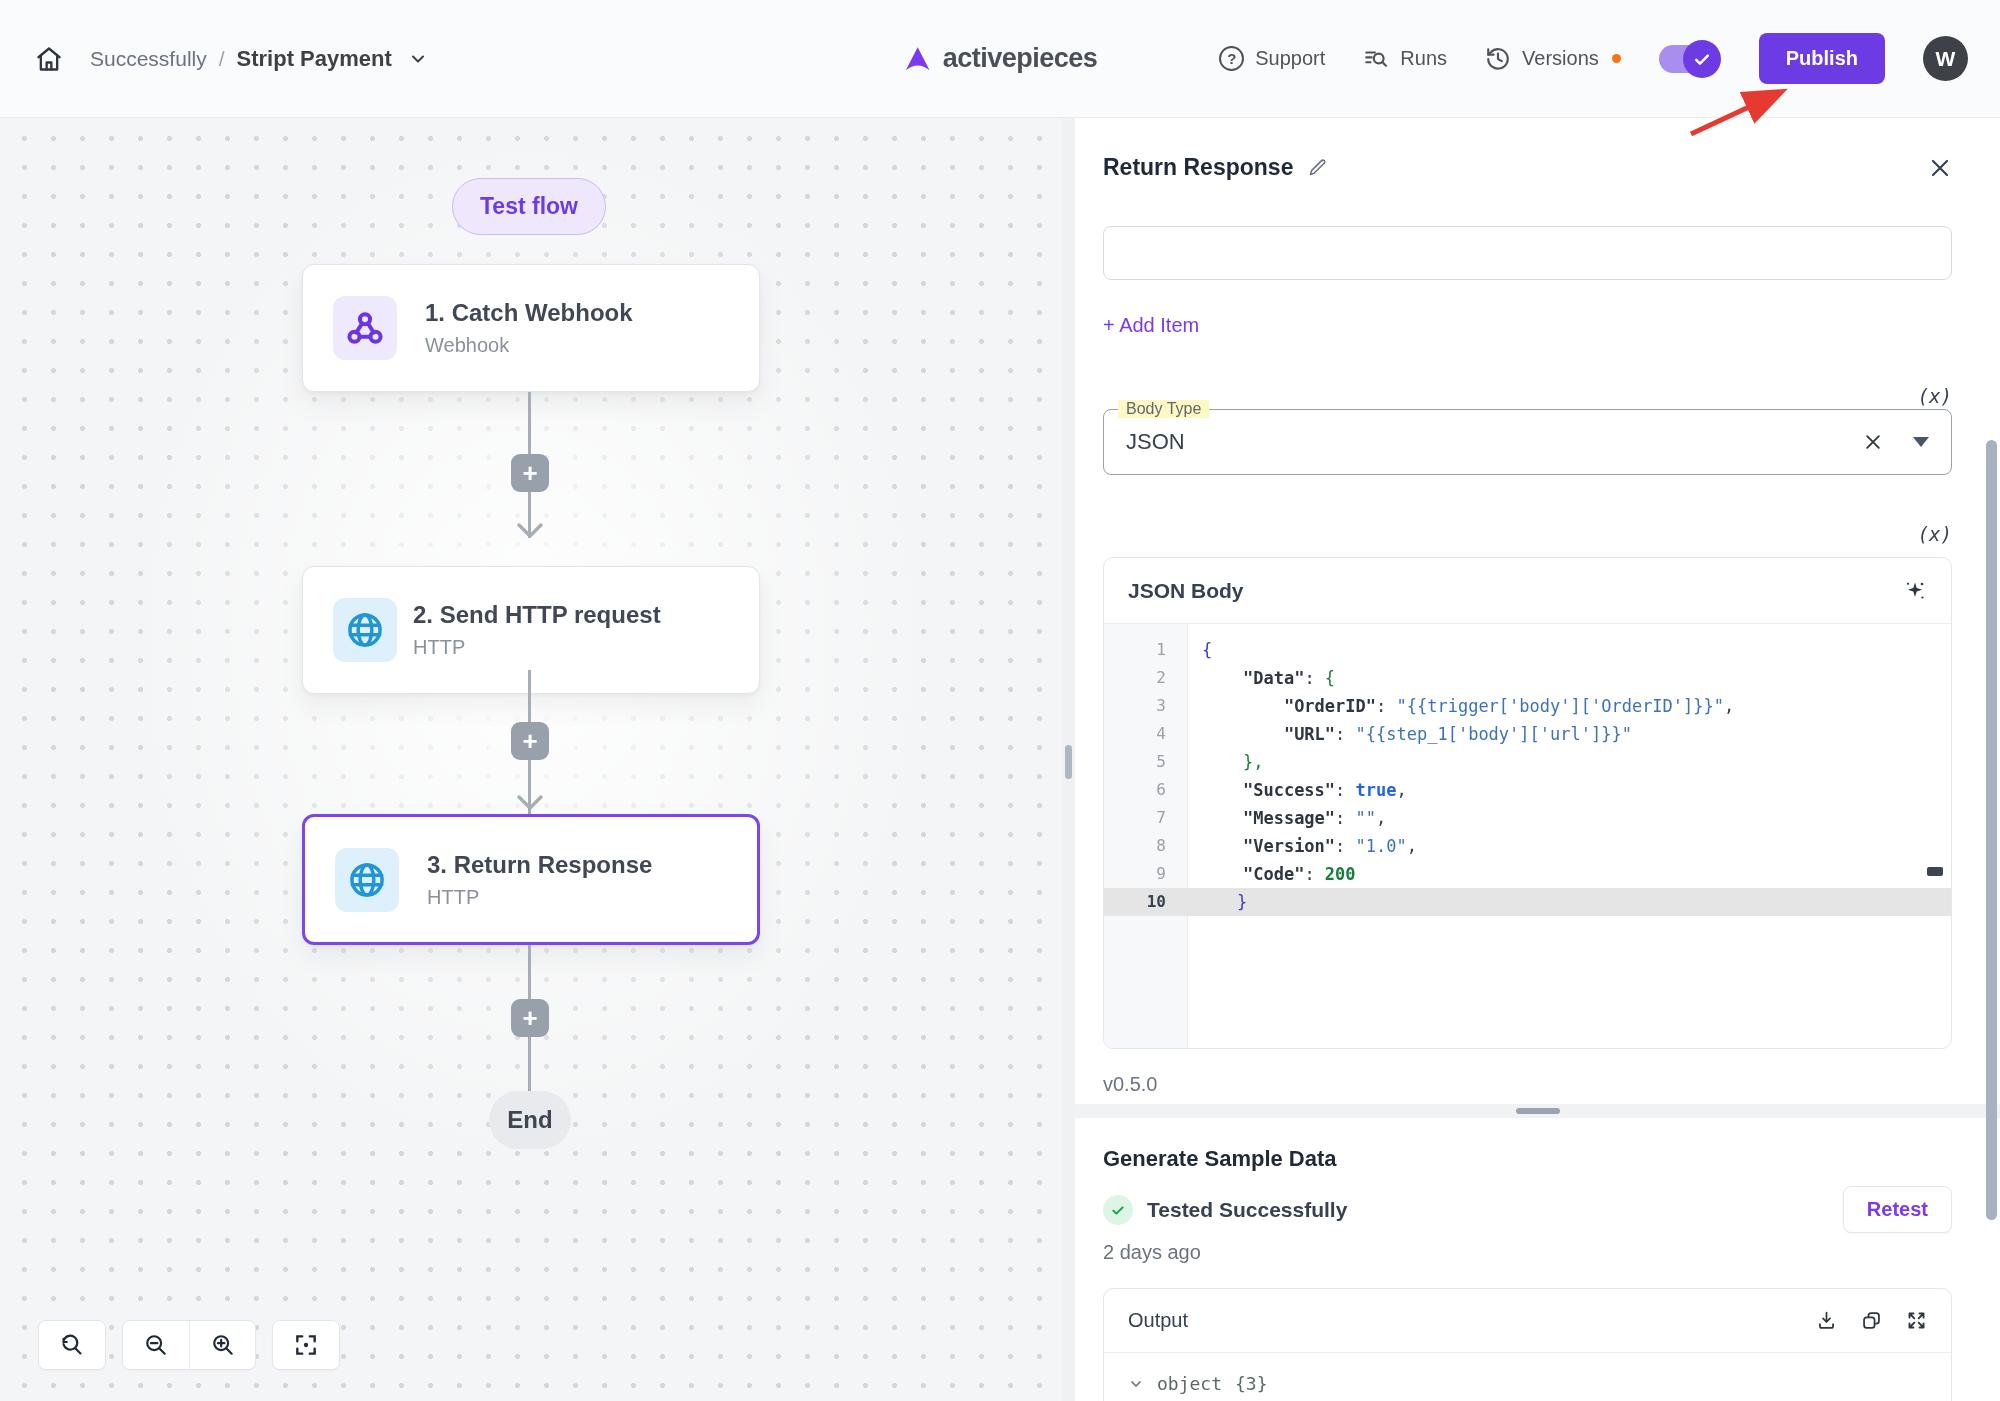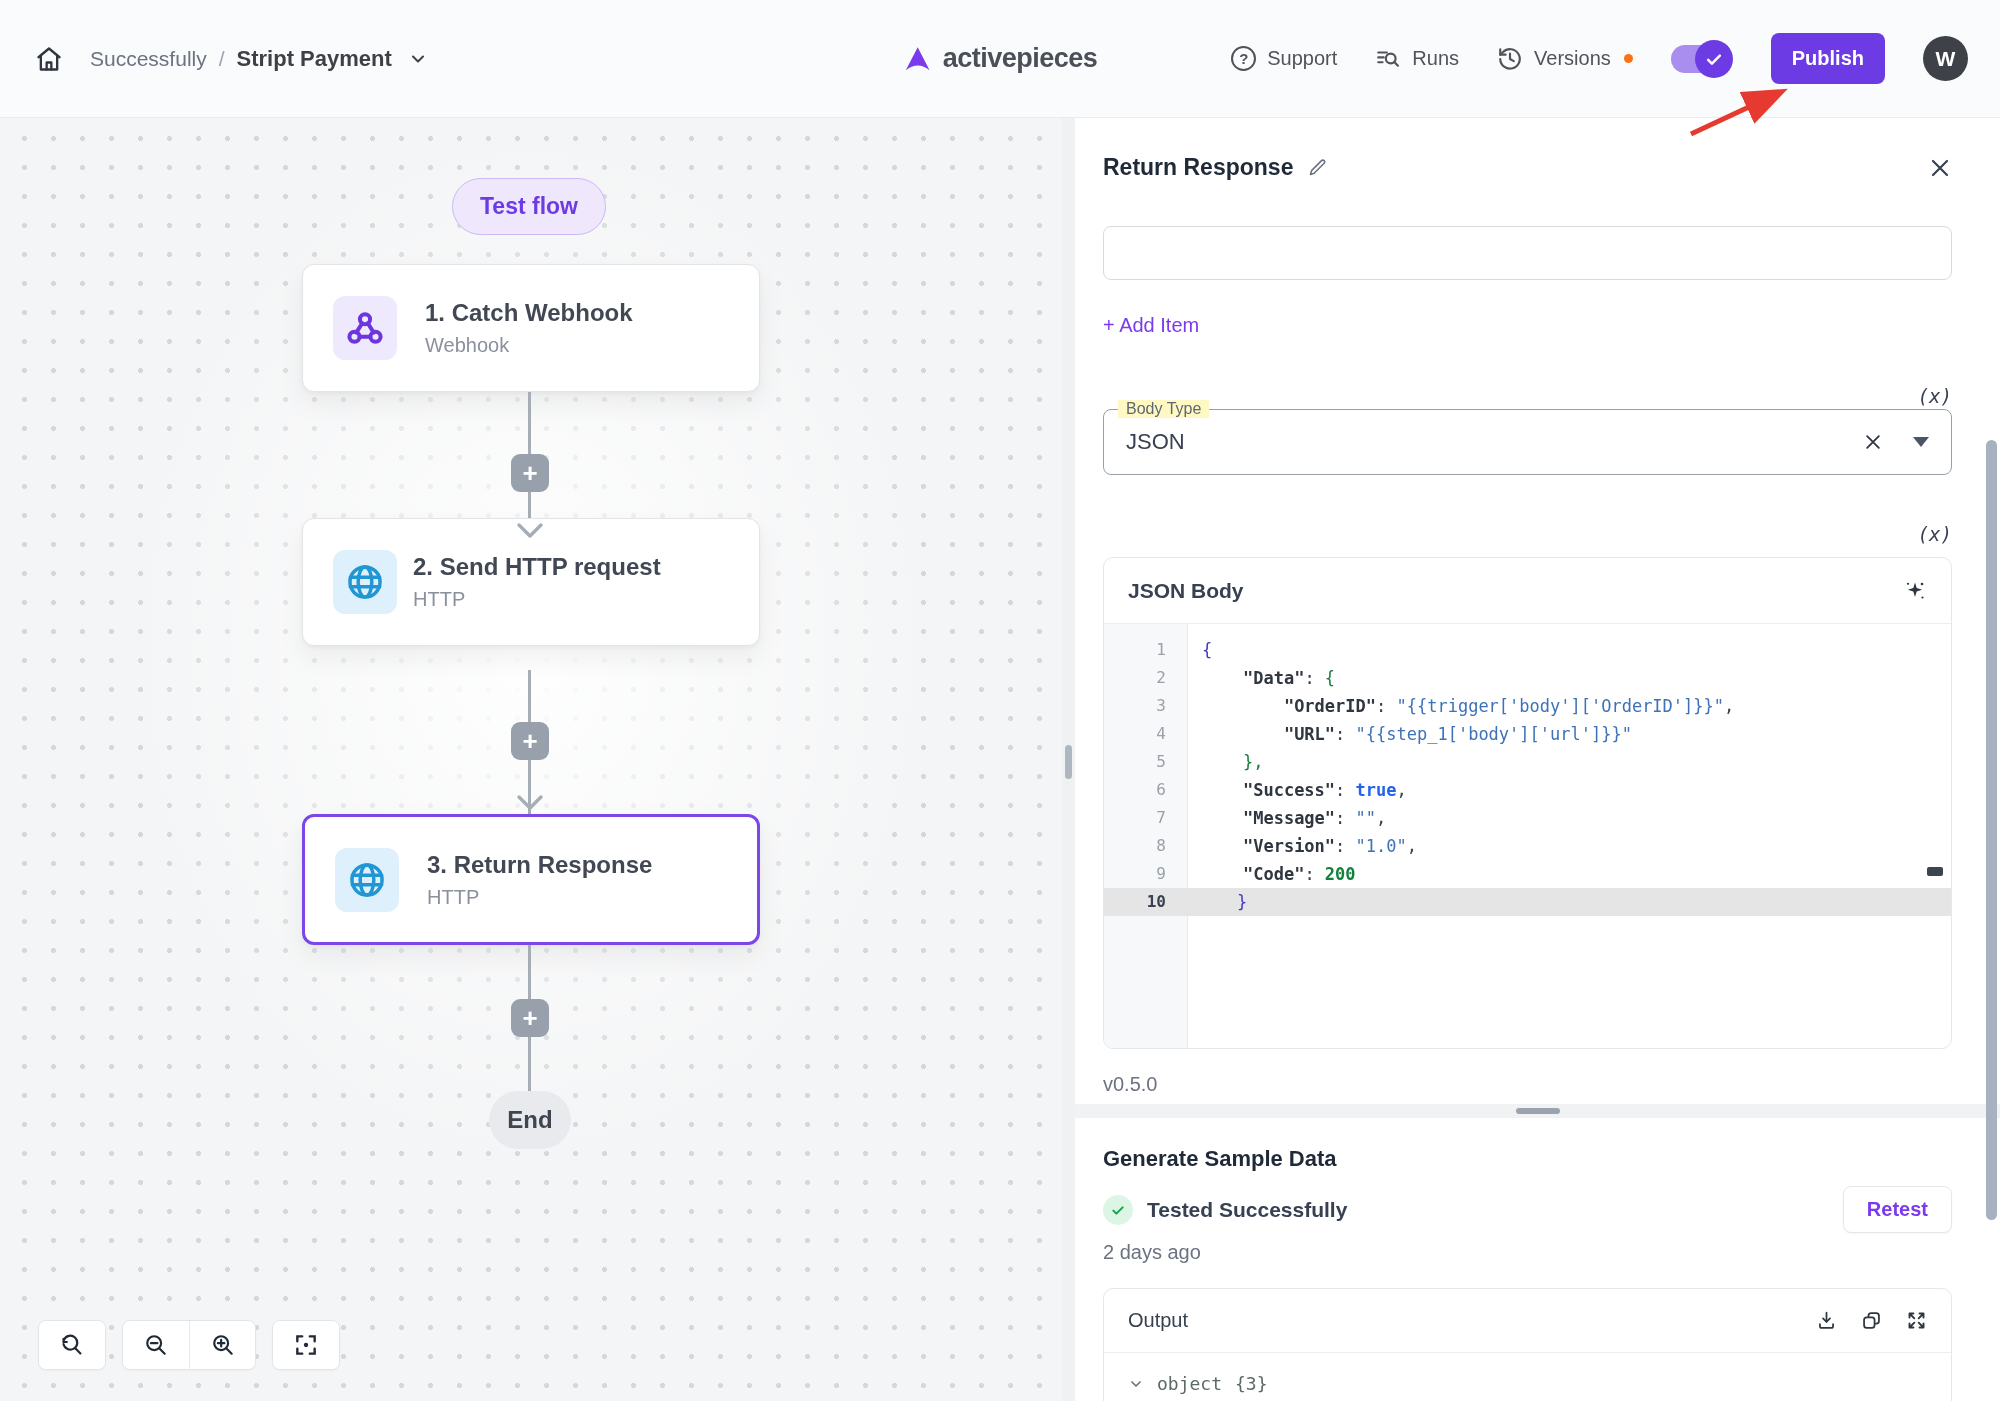--- a/index.html
+++ b/index.html
@@ -18,21 +18,21 @@
   .nav-center { position:absolute; left:50%; transform:translateX(-50%); display:flex; align-items:center; gap:10px; }
   .logo-text { font-size:27px; font-weight:700; color:#4b4f57; letter-spacing:-0.5px; }
   .nav-right { margin-left:auto; display:flex; align-items:center; gap:38px; }
   .nav-item { display:flex; align-items:center; gap:11px; font-size:20px; color:#52525b; cursor:pointer; }
   .q-icon { width:25px; height:25px; border:2px solid #52525b; border-radius:50%; font-size:15px; font-weight:700;
             display:flex; align-items:center; justify-content:center; color:#52525b; }
   .orange-dot { width:9px; height:9px; border-radius:50%; background:#f97316; margin-left:2px; }
   .toggle { width:58px; height:28px; border-radius:15px; background:#a98ef0; position:relative; cursor:pointer; margin-right:4px; }
   .toggle-knob { position:absolute; right:-4px; top:-5px; width:38px; height:38px; border-radius:50%; background:#6d3be4;
                  display:flex; align-items:center; justify-content:center; color:#fff; }
-  .publish-btn { background:#6d3be4; color:#fff; font-size:20px; font-weight:600; padding:14px 21px; border-radius:8px;
+  .publish-btn { background:#6d3be4; color:#fff; font-size:20px; font-weight:600; padding:14px 27px; border-radius:8px;
                  border:none; cursor:pointer; font-family:inherit; }
   .avatar { width:45px; height:45px; border-radius:50%; background:#3f4148; color:#fff; font-weight:700; font-size:21px;
             display:flex; align-items:center; justify-content:center; cursor:pointer; }
 
   
   .annotation { position:absolute; left:1655px; top:72px; z-index:10; pointer-events:none; }
 
   
   .canvas { position:absolute; top:118px; left:0; width:1062px; bottom:0;
             background-color:#f4f5f6;
@@ -233,21 +233,21 @@
       <div class="step-sub">Webhook</div>
     </span>
   </div>
 
   <div class="vline" style="top:274px; height:146px;"></div>
   <div class="plus-btn" style="top:336px;">+</div>
   <svg class="arrow-head" style="top:404px;" width="28" height="18" viewBox="0 0 28 18">
       <path d="M3 3l11 11L25 3" fill="none" stroke="#a6adb5" stroke-width="3.4" stroke-linecap="round" stroke-linejoin="round"></path>
     </svg>
 
-  <div class="step-card" style="top:400px;gap:16px;">
+  <div class="step-card" style="top:448px;gap:16px;">
     <span class="step-icon http-bg">
       <svg width="42" height="42" viewBox="0 0 24 24" fill="none" stroke="#2196d3" stroke-width="2" stroke-linecap="round">
         <circle cx="12" cy="12" r="8.6"></circle>
           <ellipse cx="12" cy="12" rx="3.9" ry="8.6"></ellipse>
           <path d="M3.6 9.3h16.8M3.6 14.7h16.8"></path>
       </svg>
     </span>
     <span>
       <div class="step-title">2. Send HTTP request</div>
       <div class="step-sub">HTTP</div>

